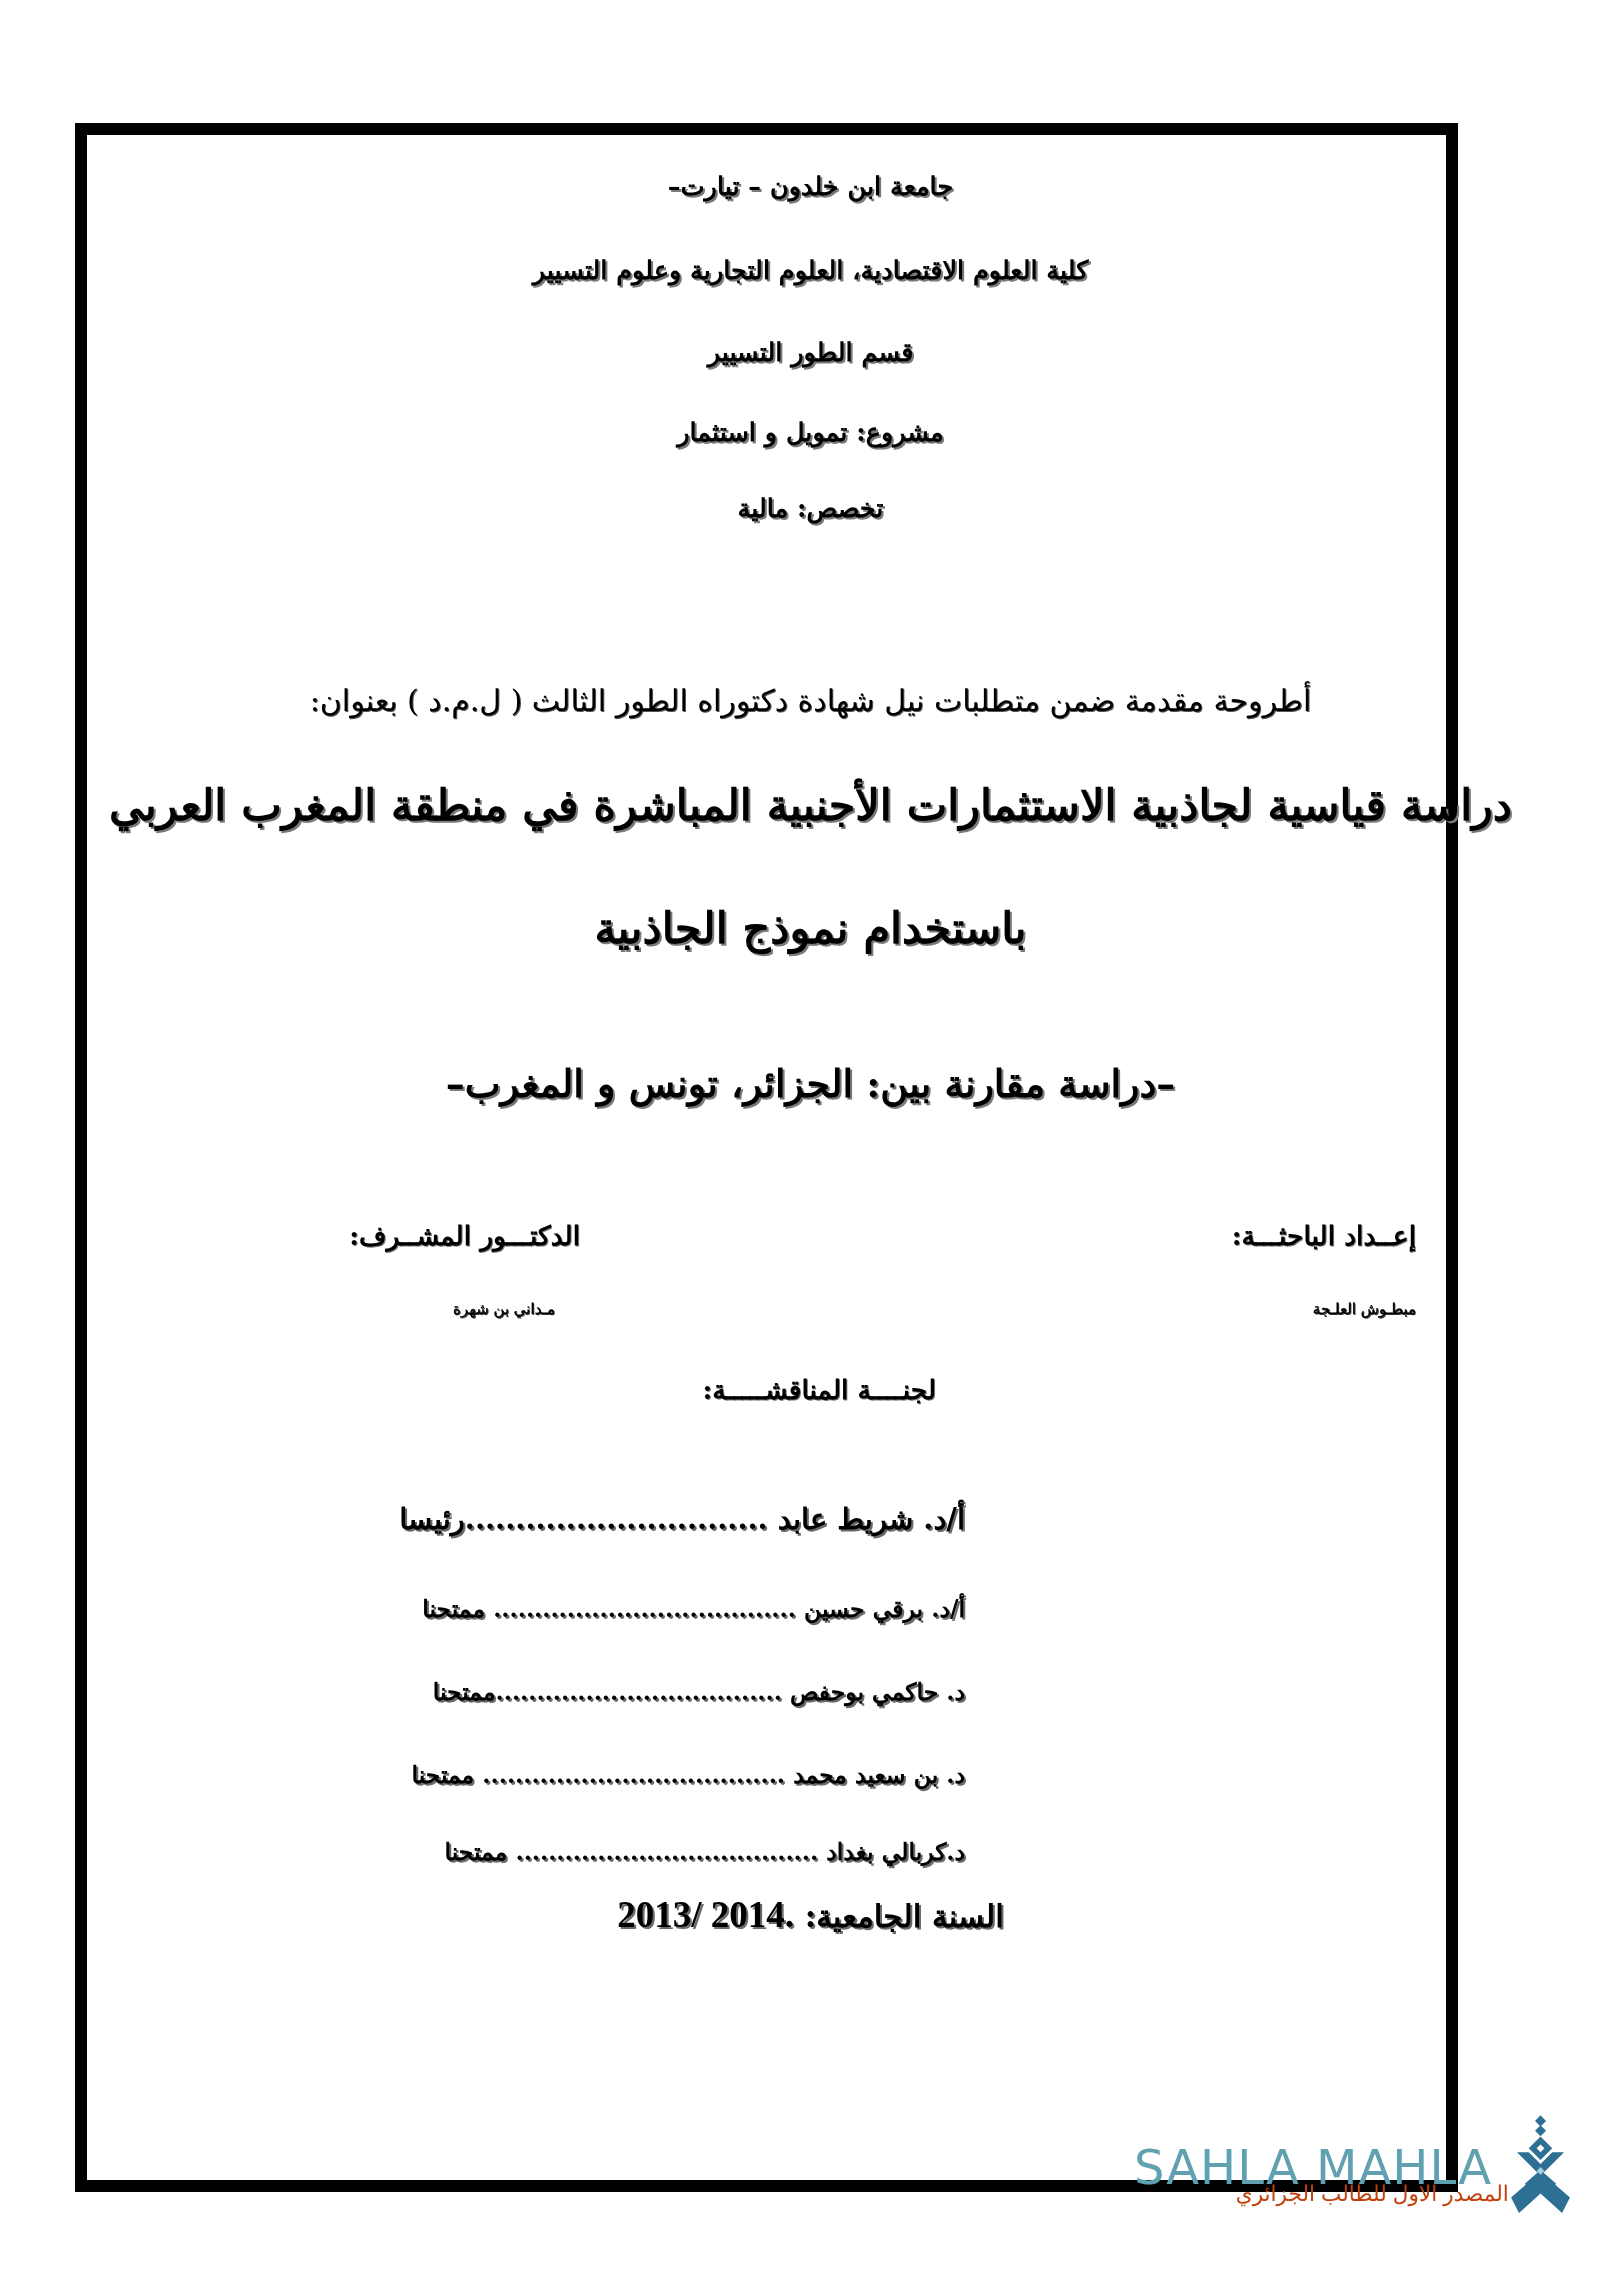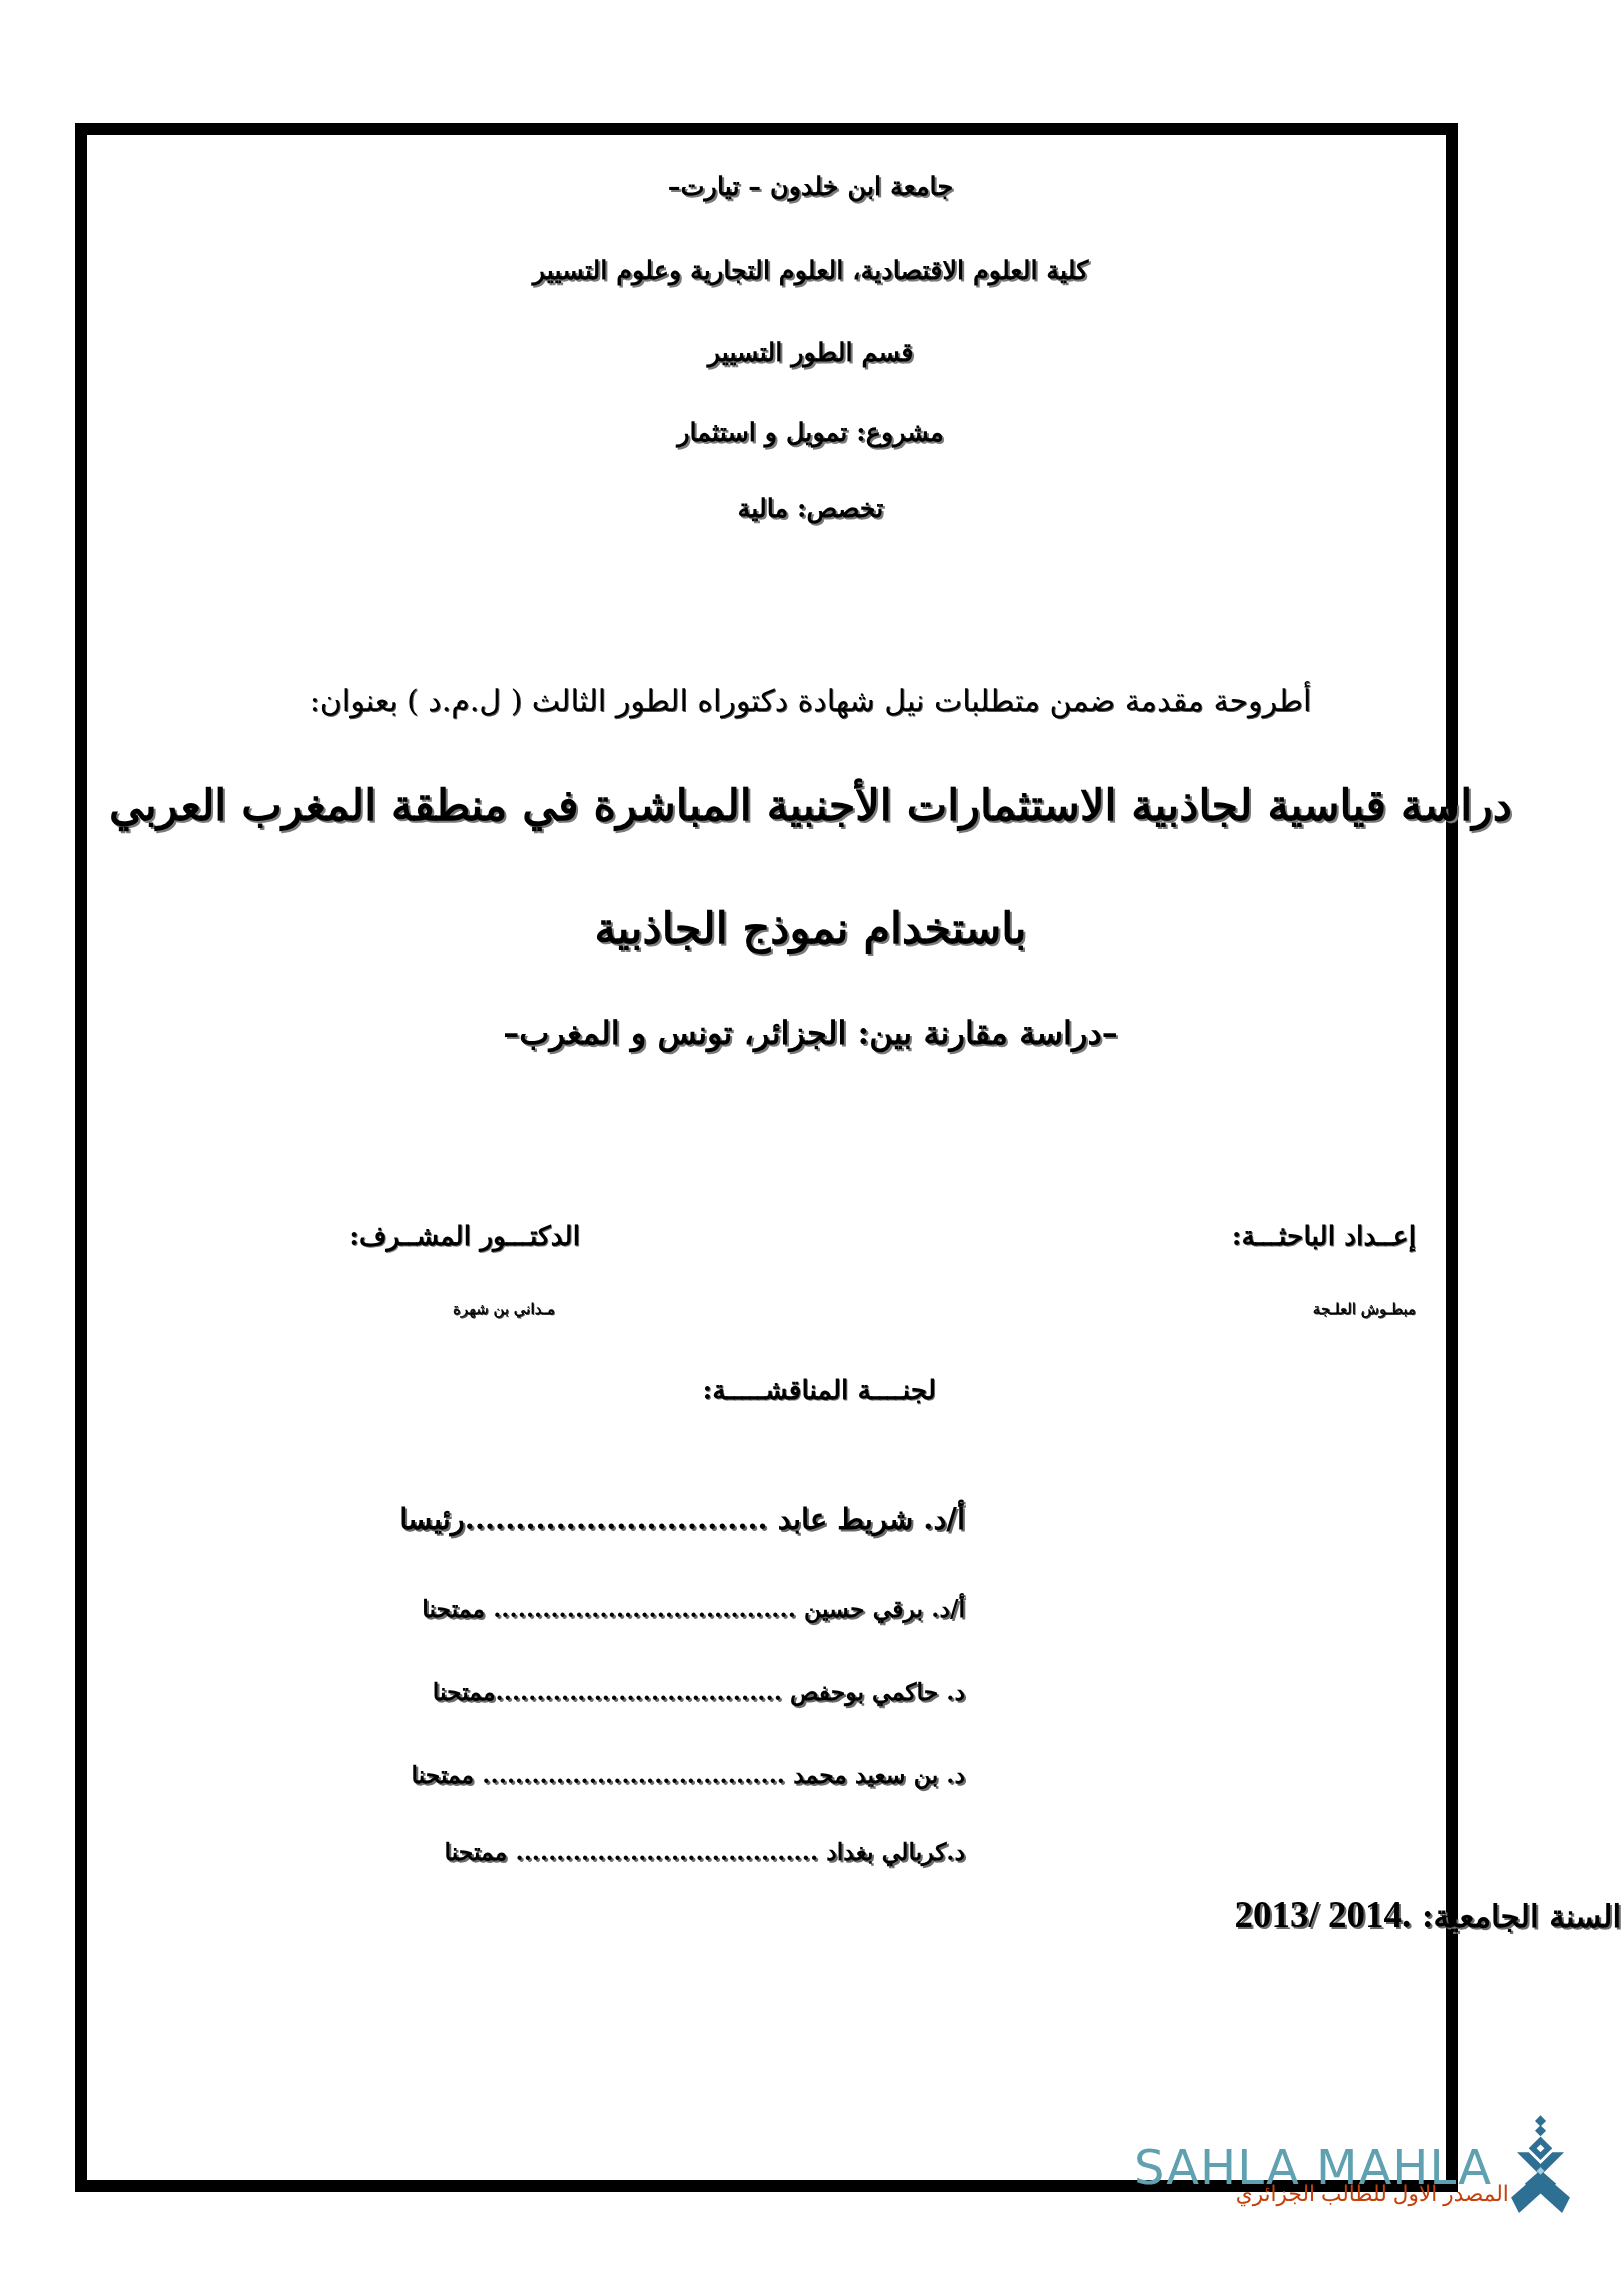--- a/index.html
+++ b/index.html
@@ -33,21 +33,21 @@
       white-space: nowrap;
       font-weight: bold;
       line-height: 1;
     }
     .shadow {
       text-shadow: 2px 2px 0 #7a7a7a;
     }
     .hdr { font-size: 25.5px; }
     .intro { font-size: 30px; font-weight: normal; text-shadow: 1px 1px 0 #555; }
     .title { font-size: 43px; }
-    .subtitle { font-size: 32px; }
+    .subtitle { font-size: 38px; margin-top: 48px; }
     .col {
       position: absolute;
       direction: rtl;
       white-space: nowrap;
       font-weight: bold;
       font-size: 26.5px;
       line-height: 1;
       text-shadow: 1px 1px 0 #777;
     }
     .col.name { font-size: 15px; font-weight: normal; text-shadow: 1px 1px 0 #444; -webkit-text-stroke: 0.4px #000; }
@@ -65,21 +65,21 @@
       position: absolute;
       right: 656px;
       display: inline-block;
     }
     .jury-1 { font-size: 29px; }
     .jury-n { font-size: 23.5px; }
     .year {
       position: absolute;
       left: 0;
       width: 1621px;
-      text-align: right;
+      text-align: center;
       direction: rtl;
       font-weight: bold;
       font-size: 31px;
       line-height: 1;
       text-shadow: 2px 2px 0 #6b6b6b;
     }
     .year .num {
       font-family: "Liberation Serif", serif;
       font-size: 37px;
     }

